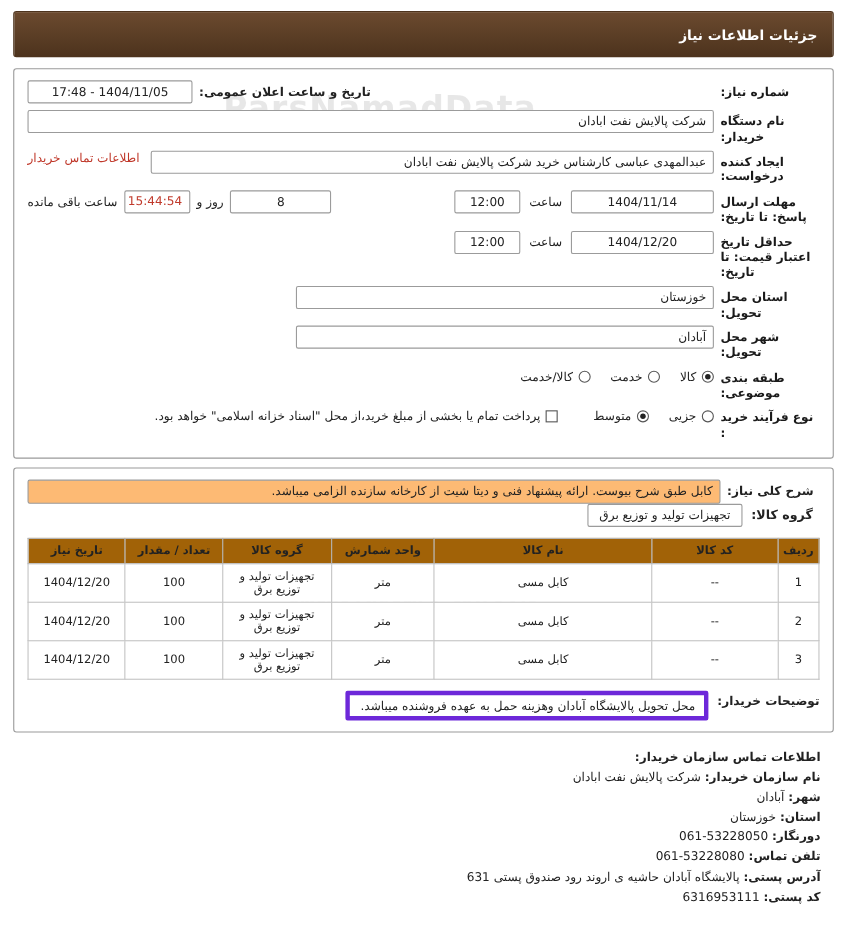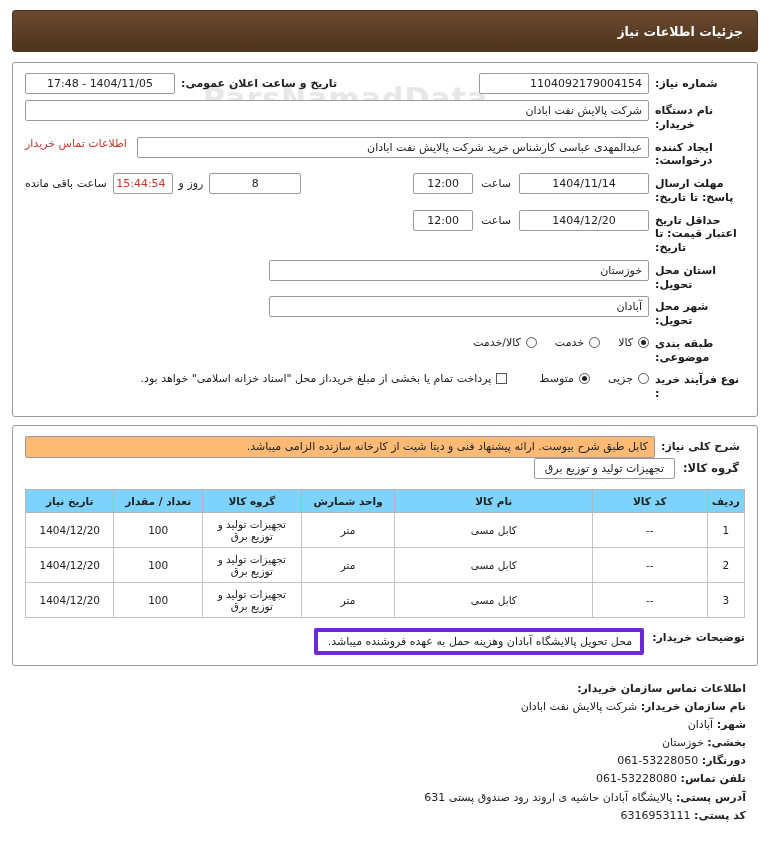--- a/index.html
+++ b/index.html
@@ -167,21 +167,21 @@
   }
 
   
   table.goods {
     width: 100%;
     border-collapse: collapse;
     font-size: 10.5px;
     margin: 0 auto 10px auto;
   }
   table.goods th {
-    background: #7dd3fc;
+    background: #a16207;
     border: 1px solid #b5b5b5;
     font-weight: bold;
     padding: 5px 3px;
     text-align: center;
     font-size: 10.5px;
   }
   table.goods td {
     border: 1px solid #c4c4c4;
     padding: 5px 3px;
     text-align: center;
@@ -221,21 +221,20 @@
     <span class="header-title">جزئیات اطلاعات نیاز</span>
   </div>
 
   <div class="panel">
     <div class="watermark">
       <div class="wm1">ParsNamadData</div>
     </div>
 
     <div class="frow">
       <div class="flabel">شماره نیاز:</div>
-      <div class="fbox w-170">1104092179004154</div>
       <div class="right-cell">
         <span class="lbl-inline">تاریخ و ساعت اعلان عمومی:</span>
         <span class="fbox w-150" style="text-align:center;">1404/11/05 - 17:48</span>
       </div>
     </div>
 
     <div class="frow">
       <div class="flabel">نام دستگاه خریدار:</div>
       <div class="fbox grow">شرکت پالایش نفت ابادان</div>
     </div>
@@ -384,21 +383,21 @@
     <div class="head">اطلاعات تماس سازمان خریدار:</div>
     <div class="line">
       <span class="k">نام سازمان خریدار:</span>
       <span>شرکت پالایش نفت ابادان</span>
     </div>
     <div class="line">
       <span class="k">شهر:</span>
       <span>آبادان</span>
     </div>
     <div class="line">
-      <span class="k">بخشی:</span>
+      <span class="k">استان:</span>
       <span>خوزستان</span>
     </div>
     <div class="line">
       <span class="k">دورنگار:</span>
       <span>53228050-061</span>
     </div>
     <div class="line">
       <span class="k">تلفن تماس:</span>
       <span>53228080-061</span>
     </div>

